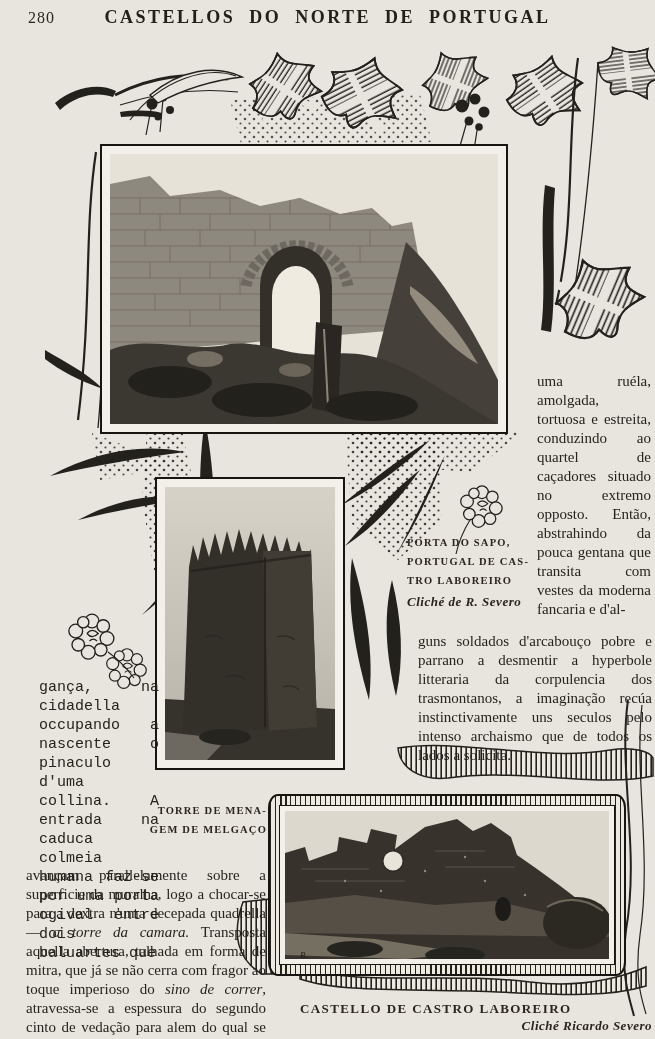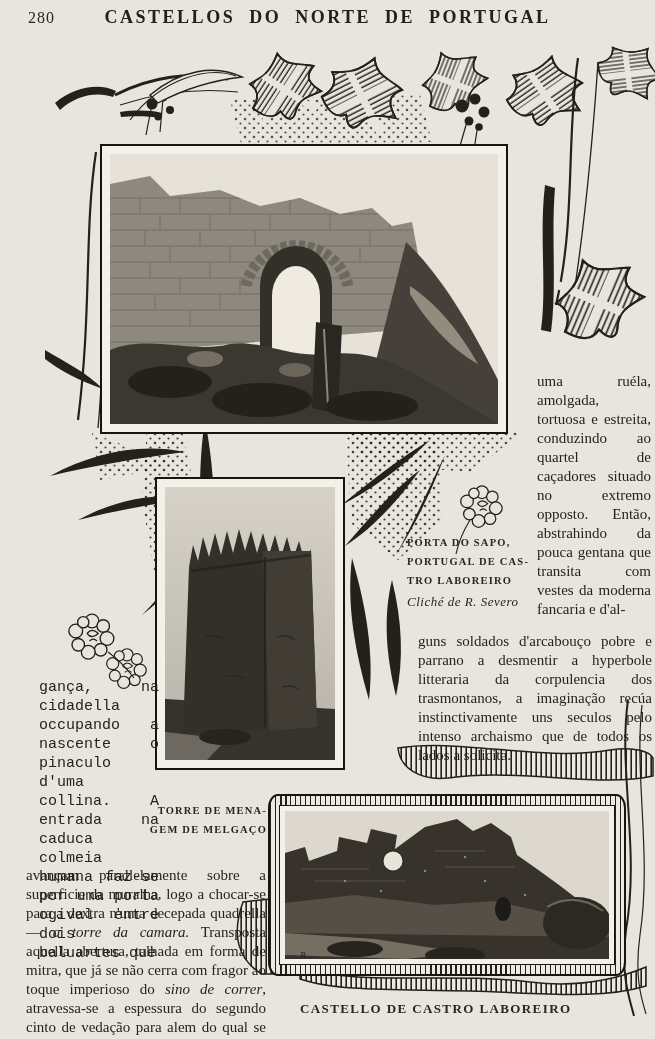--- a/index.html
+++ b/index.html
@@ -13,21 +13,21 @@
   .title{left:0;right:0;top:7px;text-align:center;font-weight:700;
          font-size:18px;letter-spacing:2.5px;word-spacing:7px;color:#23201a;}
   .body-text{font-size:15px;line-height:19px;text-align:justify;color:#26231d;}
   .body-text i{}
   .frame{background:#f3f0e9;border:2px solid #17150f;padding:8px;box-sizing:border-box;}
   .frame svg{display:block;}
   .hatchframe{background:repeating-linear-gradient(90deg,#23211a 0 1.5px,#ece9e1 1.5px 5px);
               border:2px solid #17150f;border-radius:10px/14px;padding:9px;box-sizing:border-box;}
   .hatchframe .inner{background:#f3f0e9;border:1px solid #17150f;padding:5px;height:100%;box-sizing:border-box;}
   .cap{font-weight:700;font-size:10.5px;letter-spacing:1.2px;line-height:19px;color:#2a261f;}
-  .credit{font-style:italic;font-weight:400;font-size:13px;letter-spacing:0.5px;color:#2a261f;}
+  .credit{font-style:italic;font-weight:700;font-size:13px;letter-spacing:0.5px;color:#2a261f;}
   .cap3{font-weight:700;font-size:13px;letter-spacing:1.4px;color:#2a261f;}
   .mark{font-style:italic;font-size:9px;color:#23211c;}
 </style>
 </head>
 <body>
 
 <div class="page">
 
   <svg class="decor" width="655" height="1039" viewBox="0 0 655 1039" aria-hidden="true">
     <defs>
@@ -234,15 +234,16 @@
     <div class="credit" style="margin-top:2px;">Cliché de R. Severo</div>
   </div>
 
   <div class="abs z3 cap" style="left:139px;top:801px;width:128px;text-align:right;">
     <div>TORRE DE MENA-</div>
     <div>GEM DE MELGAÇO</div>
   </div>
 
   <div class="abs z3" style="left:300px;top:1001px;width:352px;">
     <div class="cap3">CASTELLO DE CASTRO LABOREIRO</div>
+    <div class="credit" style="text-align:right;margin-top:1px;">Cliché Ricardo Severo</div>
   </div>
 
 </div>
 
 </body></html>

